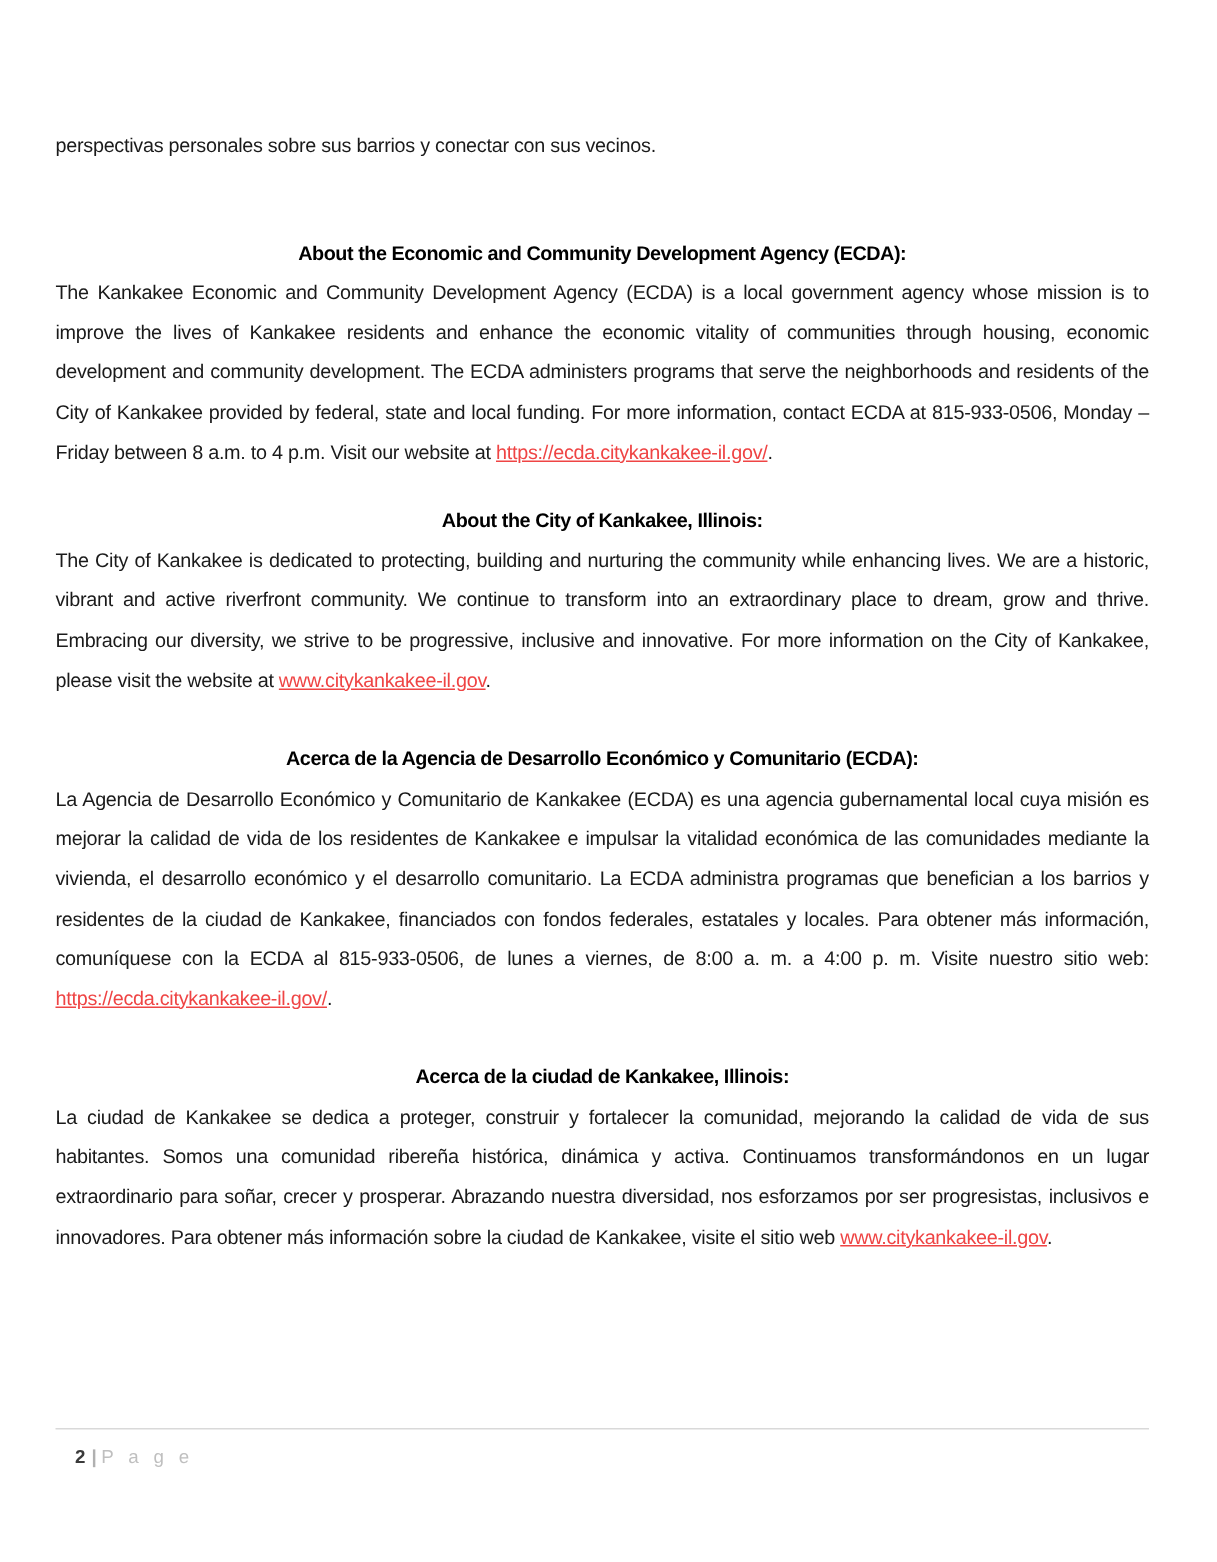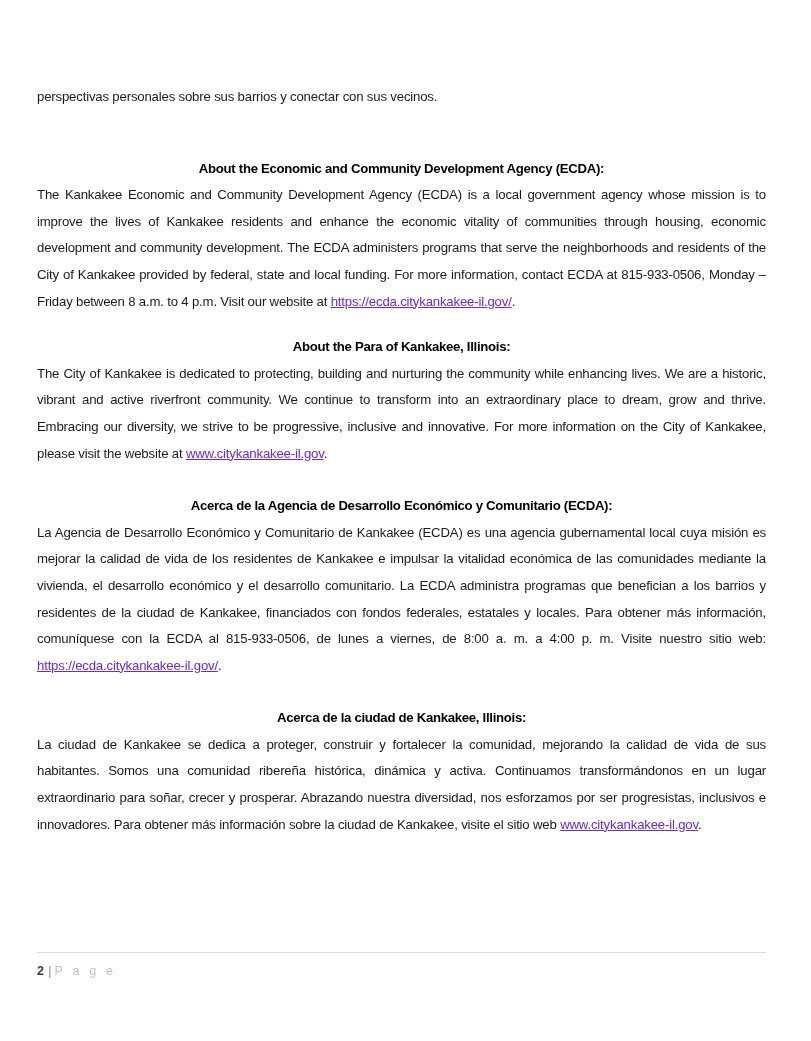--- a/index.html
+++ b/index.html
@@ -64,21 +64,21 @@
   }
 
   .gap-lg { height: 26px; }
   .gap-md { height: 19px; }
 
   .indent-first {
     text-indent: 2px;
   }
 
   a.link, .link {
-    color: #6d28d9;
+    color: #ef4444;
     text-decoration: underline;
     cursor: pointer;
   }
 
   .footer {
     position: absolute;
     left: 37px;
     top: 952px;
     width: 729px;
   }
@@ -90,20 +90,21 @@
     border: 0;
     margin: 0;
   }
 
   .footer-text {
     margin-top: 10px;
     font-family: "Liberation Sans", sans-serif;
     font-size: 12.5px;
     line-height: 16px;
     white-space: nowrap;
+    margin-left: 13px;
   }
 
   .footer-num {
     font-weight: bold;
     color: #3a3a3a;
     font-size: 12.5px;
   }
 
   .footer-bar {
     display: inline-block;
@@ -133,21 +134,21 @@
     <div class="gap-md"></div>
 
     <div class="block">
       <p class="heading">About the Economic and Community Development Agency (ECDA):</p>
       <p class="para"><span>The Kankakee Economic and Community Development Agency (ECDA) is a local government agency whose mission is to improve the lives of Kankakee residents and enhance the economic vitality of communities through housing, economic development and community development. The ECDA administers programs that serve the neighborhoods and residents of the City of Kankakee provided by federal, state and local funding. For more information, contact ECDA at 815-933-0506, Monday – Friday between 8 a.m. to 4 p.m. Visit our website at </span><span class="link">https://ecda.citykankakee-il.gov/</span><span>.</span></p>
     </div>
 
     <div class="gap-md"></div>
 
     <div class="block">
-      <p class="heading">About the Para of Kankakee, Illinois:</p>
+      <p class="heading">About the City of Kankakee, Illinois:</p>
       <p class="para"><span>The City of Kankakee is dedicated to protecting, building and nurturing the community while enhancing lives. We are a historic, vibrant and active riverfront community. We continue to transform into an extraordinary place to dream, grow and thrive. Embracing our diversity, we strive to be progressive, inclusive and innovative. For more information on the City of Kankakee, please visit the website at </span><span class="link">www.citykankakee-il.gov</span><span>.</span></p>
     </div>
 
     <div class="gap-lg"></div>
 
     <div class="block">
       <p class="heading">Acerca de la Agencia de Desarrollo Económico y Comunitario (ECDA):</p>
       <p class="para"><span>La Agencia de Desarrollo Económico y Comunitario de Kankakee (ECDA) es una agencia gubernamental local cuya misión es mejorar la calidad de vida de los residentes de Kankakee e impulsar la vitalidad económica de las comunidades mediante la vivienda, el desarrollo económico y el desarrollo comunitario. La ECDA administra programas que benefician a los barrios y residentes de la ciudad de Kankakee, financiados con fondos federales, estatales y locales. Para obtener más información, comuníquese con la ECDA al 815-933-0506, de lunes a viernes, de 8:00 a. m. a 4:00 p. m. Visite nuestro sitio web: </span><span class="link">https://ecda.citykankakee-il.gov/</span><span>.</span></p>
     </div>
 

